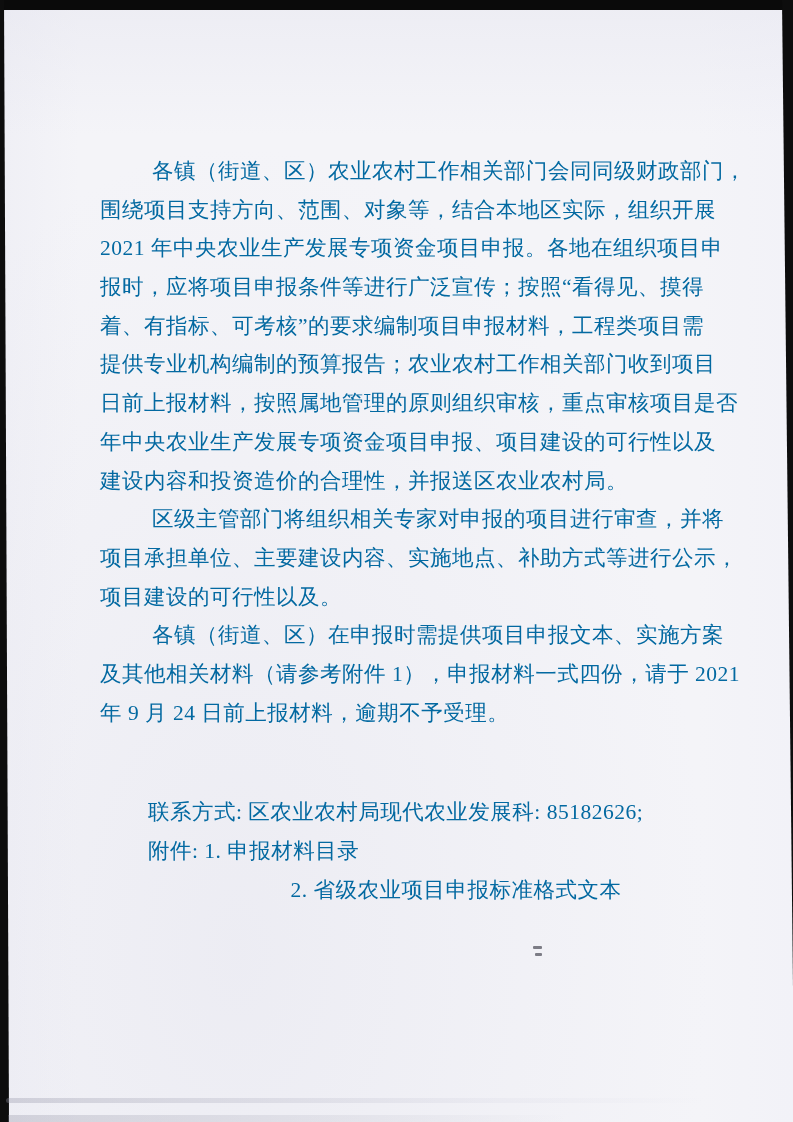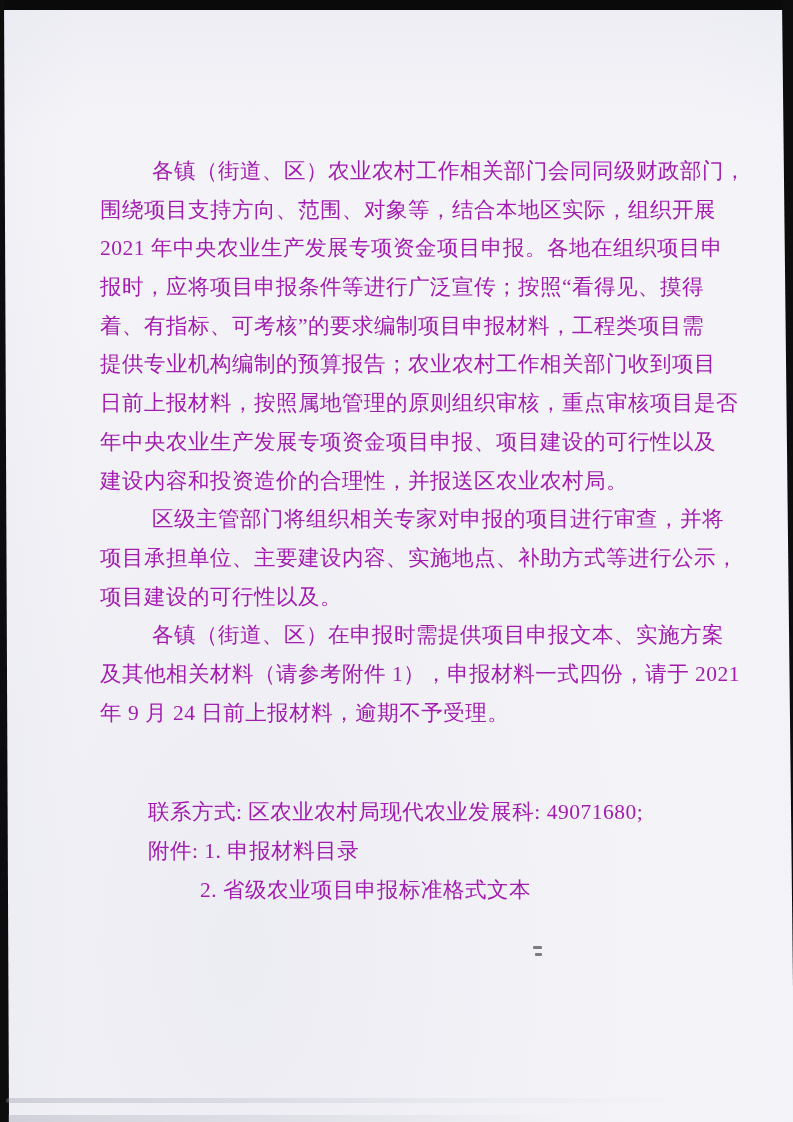--- a/index.html
+++ b/index.html
@@ -46,35 +46,35 @@
   }
   .speck{
     position:absolute;background:#4a4a55;opacity:.7;border-radius:1px;
   }
   .speck.a{left:533px;top:946px;width:9px;height:3px;}
   .speck.b{left:535px;top:953px;width:7px;height:3px;}
 
   
   .doc{
     position:absolute;left:100px;top:152px;width:612px;
-    color:#a21caf;
+    color:#0369a1;
     font-size:21.5px;
     letter-spacing:.5px;
     line-height:38.7px;
   }
   .doc .line{
     white-space:nowrap;
     height:38.7px;
   }
   .doc .line.indent{ text-indent:52px; }
   .contact-block{ margin-top:61px; }
   .contact-block .line,
   .attachment-block .line{ padding-left:48px; }
   .contact-block .line.hang1{ padding-left:136px; }
-  .attachment-block .line.hang2{ padding-left:100px; }
+  .attachment-block .line.hang2{ padding-left:100px;text-align:center; }
 </style>
 </head>
 <body>
 
 <div class="viewport">
   <div class="paper-shade"></div>
 
   <div class="doc">
     <div class="body-block">
         <div class="line indent">各镇（街道、区）农业农村工作相关部门会同同级财政部门，</div>
@@ -87,21 +87,21 @@
         <div class="line">年中央农业生产发展专项资金项目申报、项目建设的可行性以及</div>
         <div class="line">建设内容和投资造价的合理性，并报送区农业农村局。</div>
         <div class="line indent">区级主管部门将组织相关专家对申报的项目进行审查，并将</div>
         <div class="line">项目承担单位、主要建设内容、实施地点、补助方式等进行公示，</div>
         <div class="line">项目建设的可行性以及。</div>
         <div class="line indent">各镇（街道、区）在申报时需提供项目申报文本、实施方案</div>
         <div class="line">及其他相关材料（请参考附件 1），申报材料一式四份，请于 2021</div>
         <div class="line">年 9 月 24 日前上报材料，逾期不予受理。</div>
       </div>
     <div class="contact-block">
-        <div class="line">联系方式: 区农业农村局现代农业发展科: 49071680;</div>
+        <div class="line">联系方式: 区农业农村局现代农业发展科: 85182626;</div>
       </div>
     <div class="attachment-block">
         <div class="line">附件: 1. 申报材料目录</div>
         <div class="line hang2">2. 省级农业项目申报标准格式文本</div>
       </div>
   </div>
 
   <div class="border-top"></div>
   <div class="border-left"></div>
   <div class="border-right"></div>

